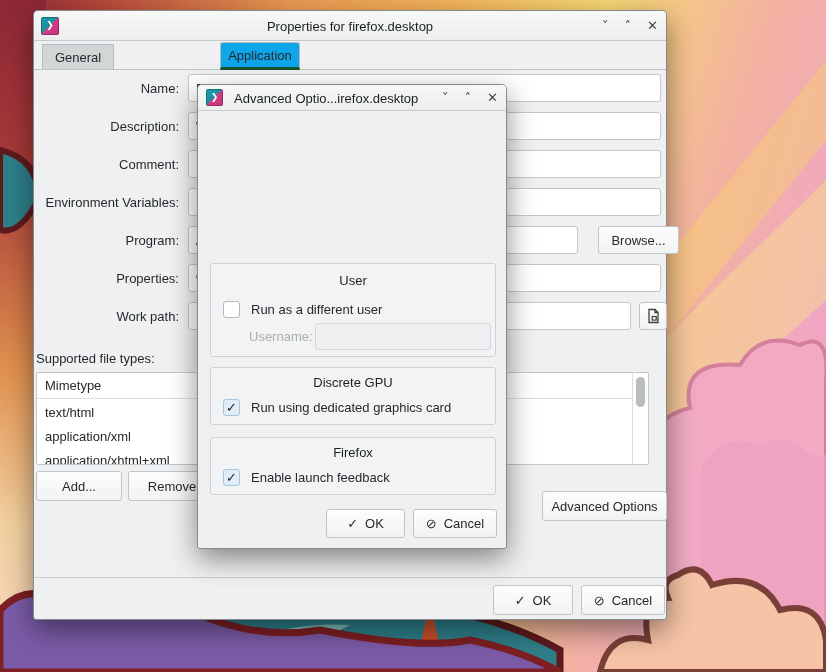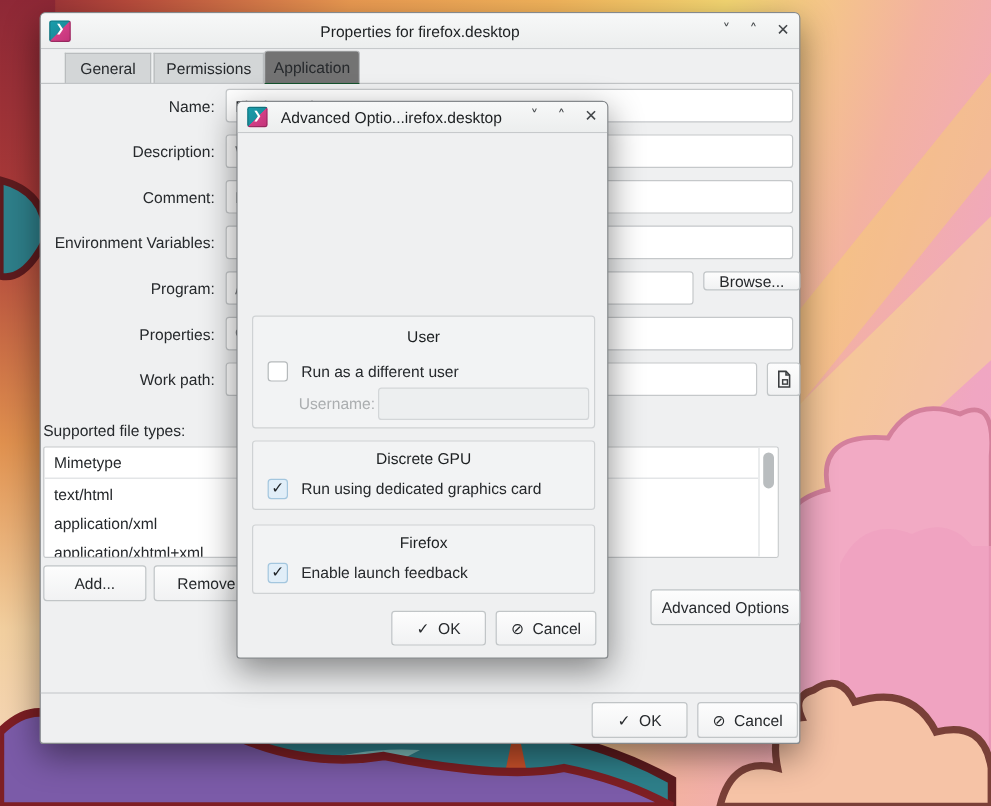--- a/index.html
+++ b/index.html
@@ -43,21 +43,21 @@
   #main-win { left:33px; top:10px; width:634px; height:610px; }
   #main-win .titlebar { height:30px; }
   #main-win .appicon { left:7px; top:6px; width:18px; height:18px; }
   #main-win .win-title { left:50%; transform:translate(-50%,-50%); }
 
   .tabbar { position:absolute; left:0; right:0; top:30px; height:29px; }
   .tabbar::after { content:""; position:absolute; left:0; right:0; bottom:0; height:1px; background:#c1c4c6; }
   .tab { position:absolute; bottom:0; display:flex; align-items:center; justify-content:center;
     border:1px solid #b9bcbe; font-size:13px; }
   .tab.inactive { height:26px; background:#d3d6d7; border-bottom:none; }
-  .tab.active { height:28px; background:#737373; border-bottom:1px solid #14532d; border-radius:3px 3px 0 0; z-index:2; }
+  .tab.active { height:28px; background:#0ea5e9; border-bottom:3px solid #14532d; border-radius:3px 3px 0 0; z-index:2; }
 
   .mime-table { position:absolute; left:2px; top:361px; width:613px; height:93px; background:#fff;
     border:1px solid #c5c8ca; border-radius:2px; overflow:hidden; }
   .mime-header { position:absolute; left:0; right:16px; top:0; height:26px; border-bottom:1px solid #dcdfe1;
     display:flex; align-items:center; padding-left:8px; }
   .mime-row { position:absolute; left:0; right:16px; height:24px; display:flex; align-items:center; padding-left:8px; }
   .mime-scroll { position:absolute; top:0; bottom:0; right:0; width:16px; border-left:1px solid #dcdfe1; background:#fff; }
   .mime-thumb { position:absolute; top:4px; left:3px; width:9px; height:30px; border-radius:5px; background:#b9bdbf; }
 
   .separator { position:absolute; left:0; right:0; height:1px; background:#c9cccd; }
@@ -109,45 +109,42 @@
     <div class="appicon"></div>
     <div class="win-title">Properties for firefox.desktop</div>
     <div class="win-controls">
       <span class="win-btn">˅</span>
       <span class="win-btn">˄</span>
       <span class="win-btn">✕</span>
     </div>
   </div>
 
   <div class="tabbar">
-    <div class="tab inactive" style="left:8px; width:72px;margin-left:12px;">
+    <div class="tab inactive" style="left:8px; width:72px;">
       <span>General</span>
-    </div>
-    <div class="tab inactive" style="left:94px; width:92px;">
-      <span>Permissions</span>
     </div>
     <div class="tab active" style="left:186px; width:80px;">
       <span>Application</span>
     </div>
   </div>
 
   <div class="label" style="right:487px; top:70px;">Name:</div>
   <div class="label" style="right:487px; top:108px;">Description:</div>
   <div class="label" style="right:487px; top:146px;">Comment:</div>
   <div class="label" style="right:487px; top:184px;">Environment Variables:</div>
   <div class="label" style="right:487px; top:222px;">Program:</div>
   <div class="label" style="right:487px; top:260px;">Properties:</div>
   <div class="label" style="right:487px; top:298px;">Work path:</div>
 
   <input class="field" style="left: 154px; top: 63px; width: 473px;" value="Firefox Web B">
   <input class="field" style="left: 154px; top: 101px; width: 473px;" value="W">
   <input class="field" style="left: 154px; top: 139px; width: 473px;" value="B">
   <input class="field" style="left: 154px; top: 177px; width: 473px;" value="">
   <input class="field" style="left: 154px; top: 215px; width: 390px;" value="/u">
-  <div class="btn" style="left:552px; top:215px; width:81px; height:16px;">
+  <div class="btn" style="left:564px; top:215px; width:81px; height:28px;">
     <span>Browse...</span>
   </div>
   <input class="field" style="left: 154px; top: 253px; width: 473px;" value="%u">
   <input class="field" style="left: 154px; top: 291px; width: 443px;" value="">
   <div class="btn" style="left:605px; top:291px; width:28px; height:28px;">
     <svg width="15" height="16" viewBox="0 0 15 16">
       <path d="M3 1.5 H9 L12 4.5 V14.5 H3 Z" fill="none" stroke="#3b3e40" stroke-width="1.3"></path>
       <path d="M9 1.5 V4.5 H12" fill="none" stroke="#3b3e40" stroke-width="1.3"></path>
       <rect x="6.2" y="8.5" width="4" height="3.6" fill="none" stroke="#3b3e40" stroke-width="1.2"></rect>
     </svg>

